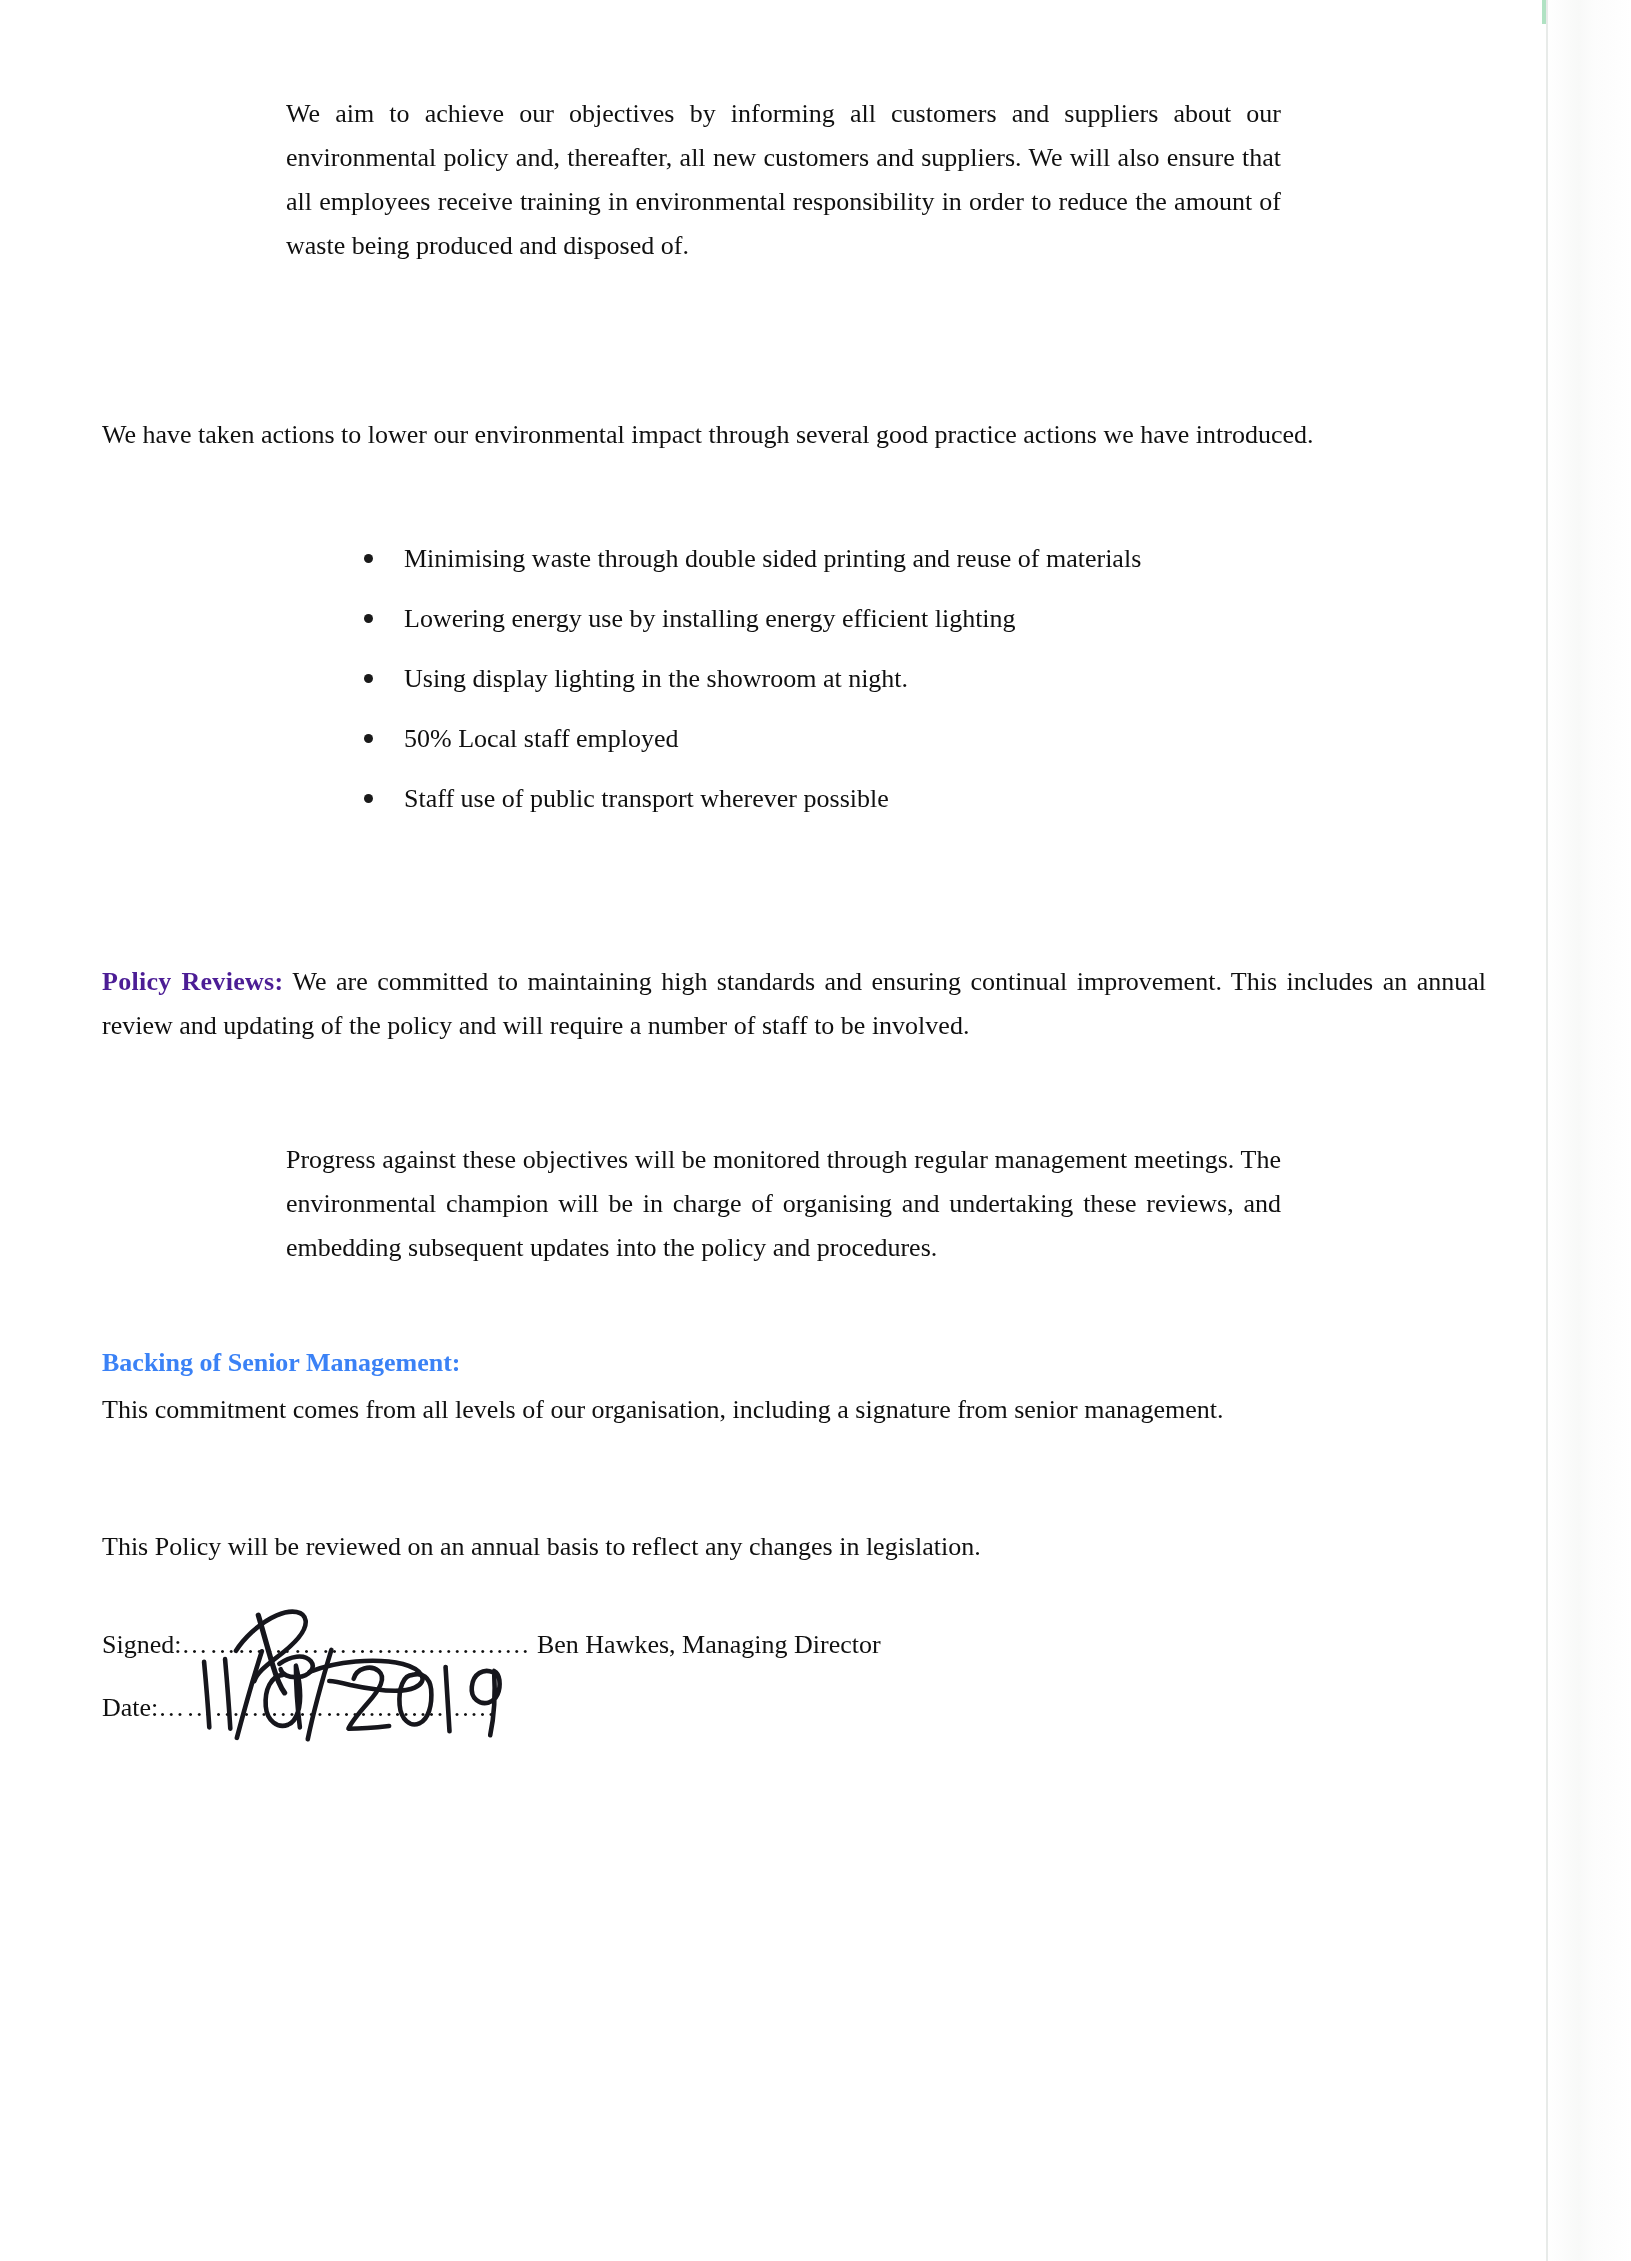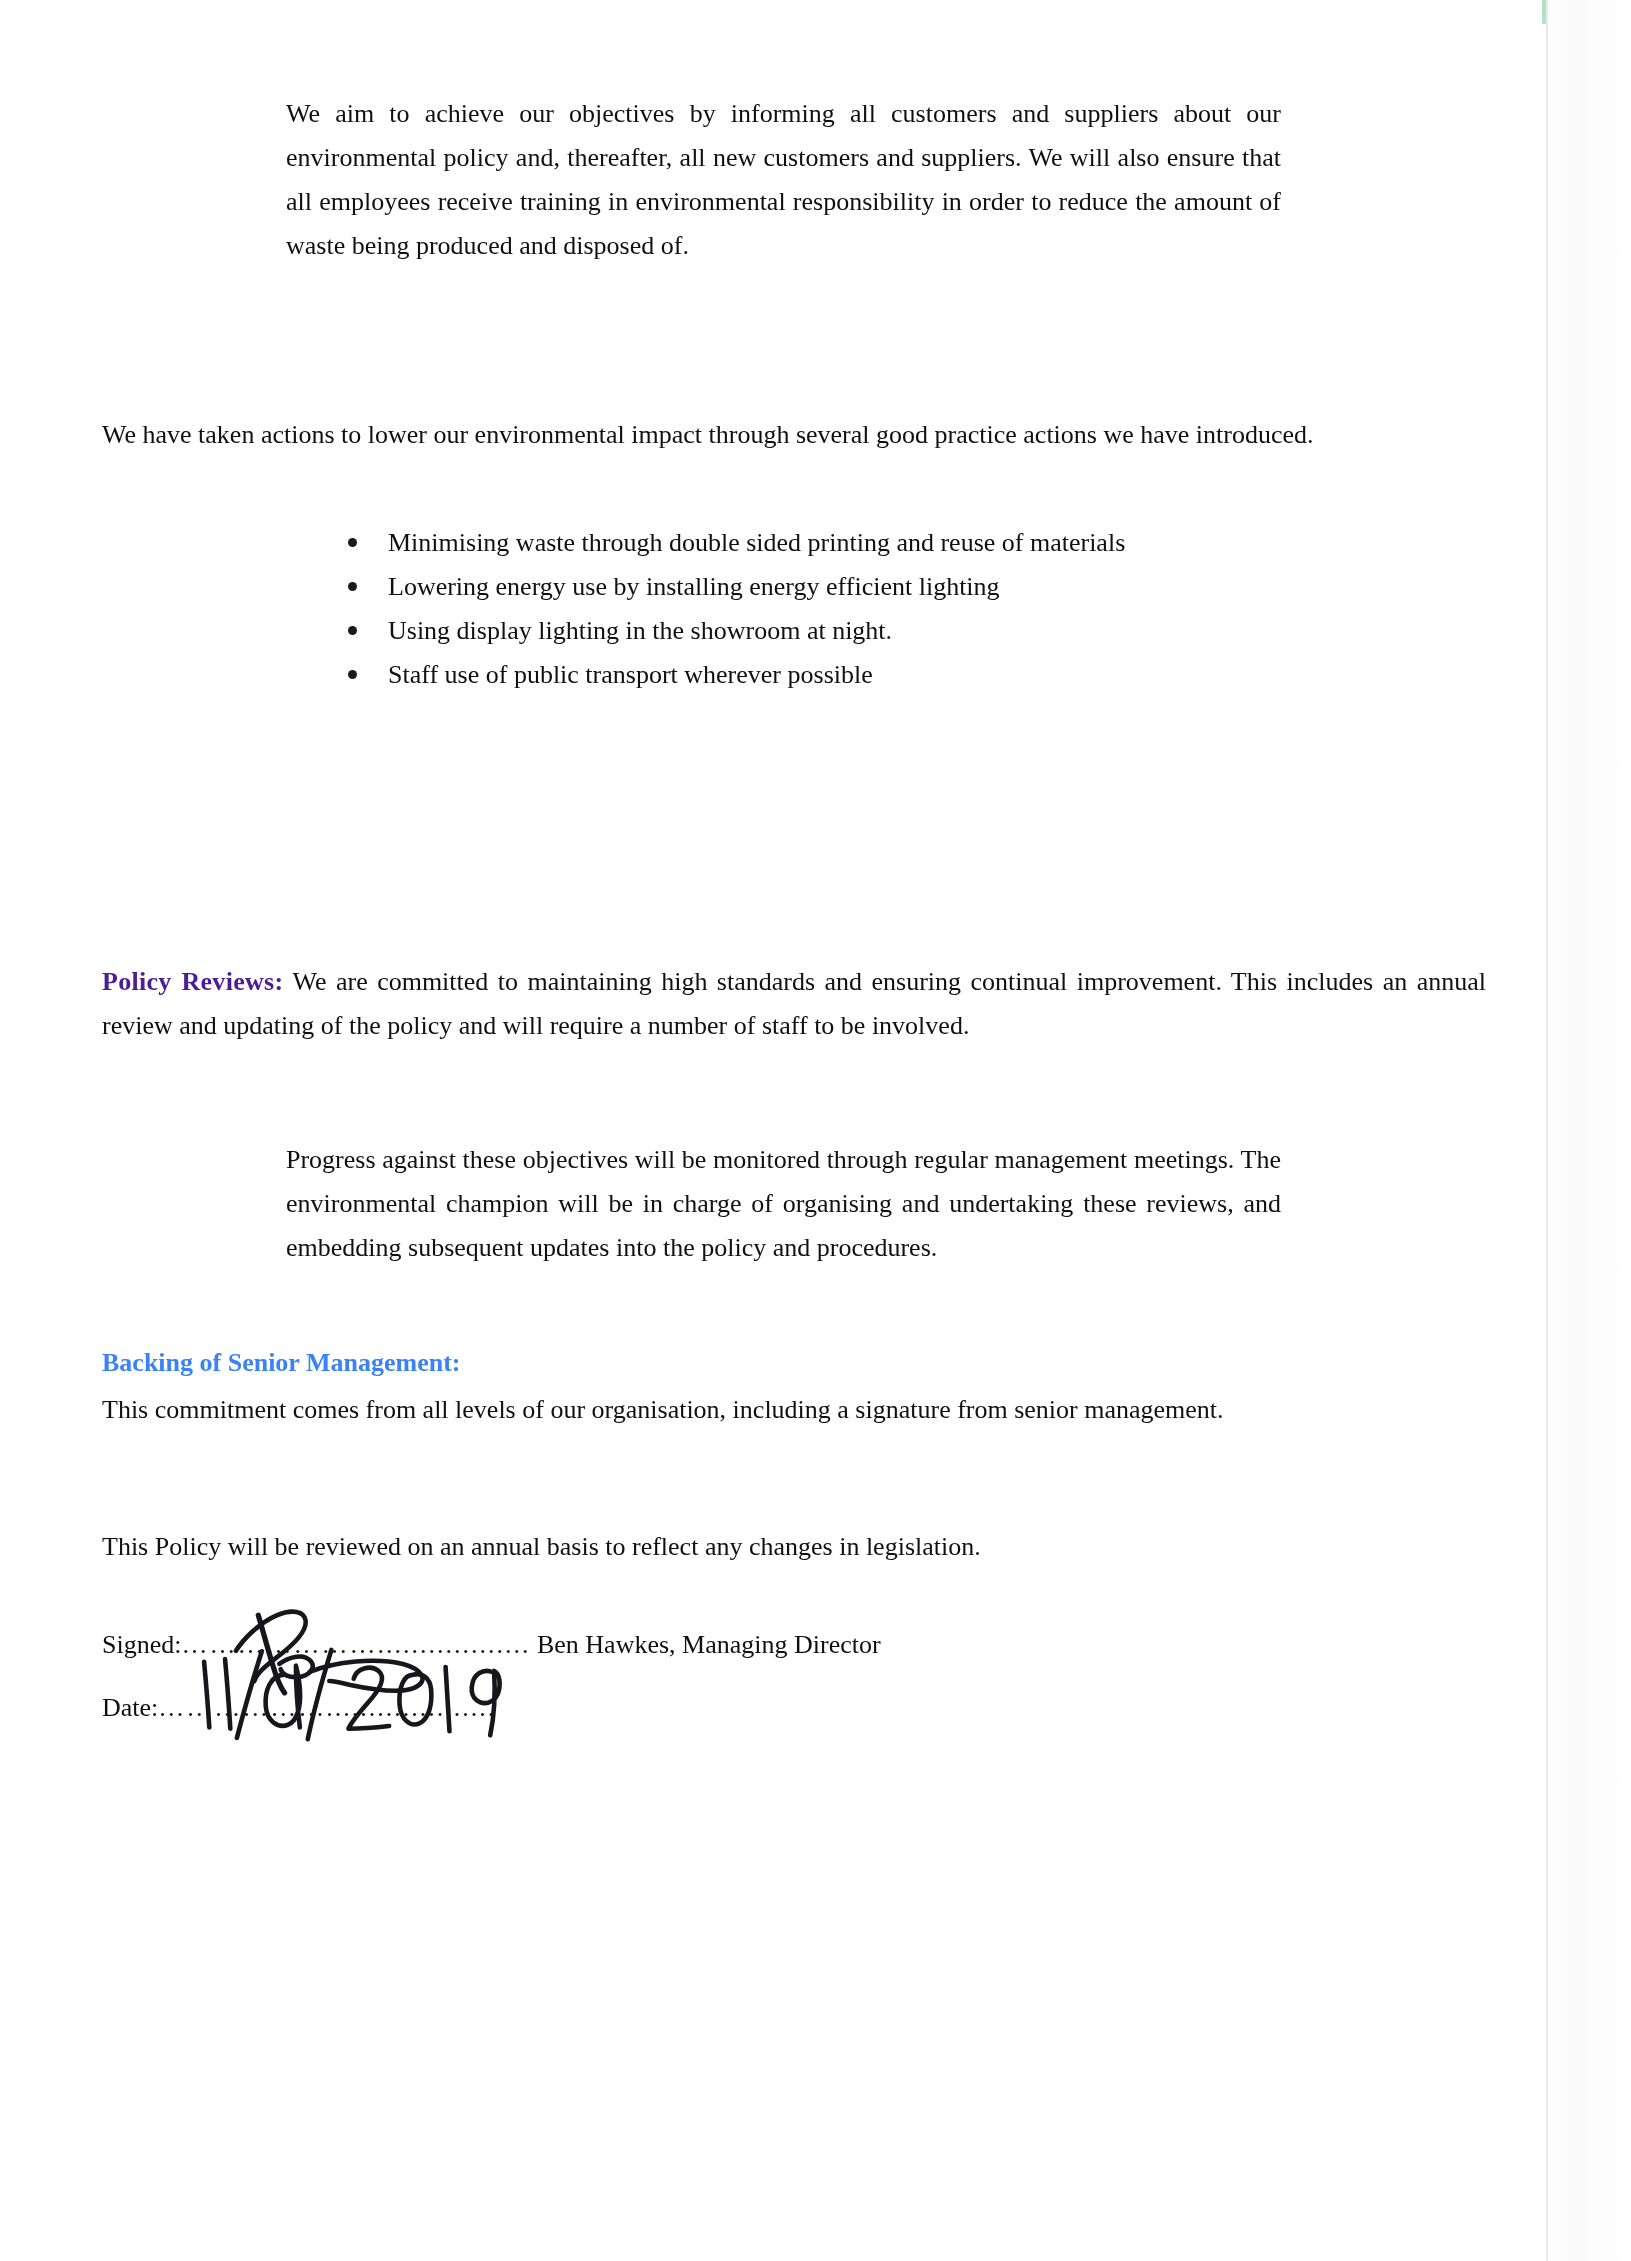--- a/index.html
+++ b/index.html
@@ -90,21 +90,21 @@
     margin: 0;
     padding: 0;
     list-style: none;
   }
   ul.bullets li {
     position: relative;
     color: #101010;
     font-size: 26px;
     line-height: 44px;
     padding-left: 105px;
-    margin: 0;
+    margin: 16px;
   }
   ul.bullets li .dot {
     position: absolute;
     left: 65px;
     top: 17px;
     width: 9.2px;
     height: 9.2px;
     border-radius: 50%;
     background: #1a1a1a;
   }
@@ -168,20 +168,24 @@
         <span class="dot"></span>
         <span>Minimising waste through double sided printing and reuse of materials</span>
       </li>
       <li>
         <span class="dot"></span>
         <span>Lowering energy use by installing energy efficient lighting</span>
       </li>
       <li>
         <span class="dot"></span>
         <span>Using display lighting in the showroom at night.</span>
+      </li>
+      <li>
+        <span class="dot"></span>
+        <span>50% Local staff employed</span>
       </li>
       <li>
         <span class="dot"></span>
         <span>Staff use of public transport wherever possible</span>
       </li>
     </ul>
 
     <div class="para full-block" style="top: 960px;">
       <span class="heading-green">Policy Reviews:</span><span> We are committed to maintaining high standards and ensuring continual improvement. This includes an annual review and updating of the policy and will require a number of staff to be involved.</span>
     </div>

